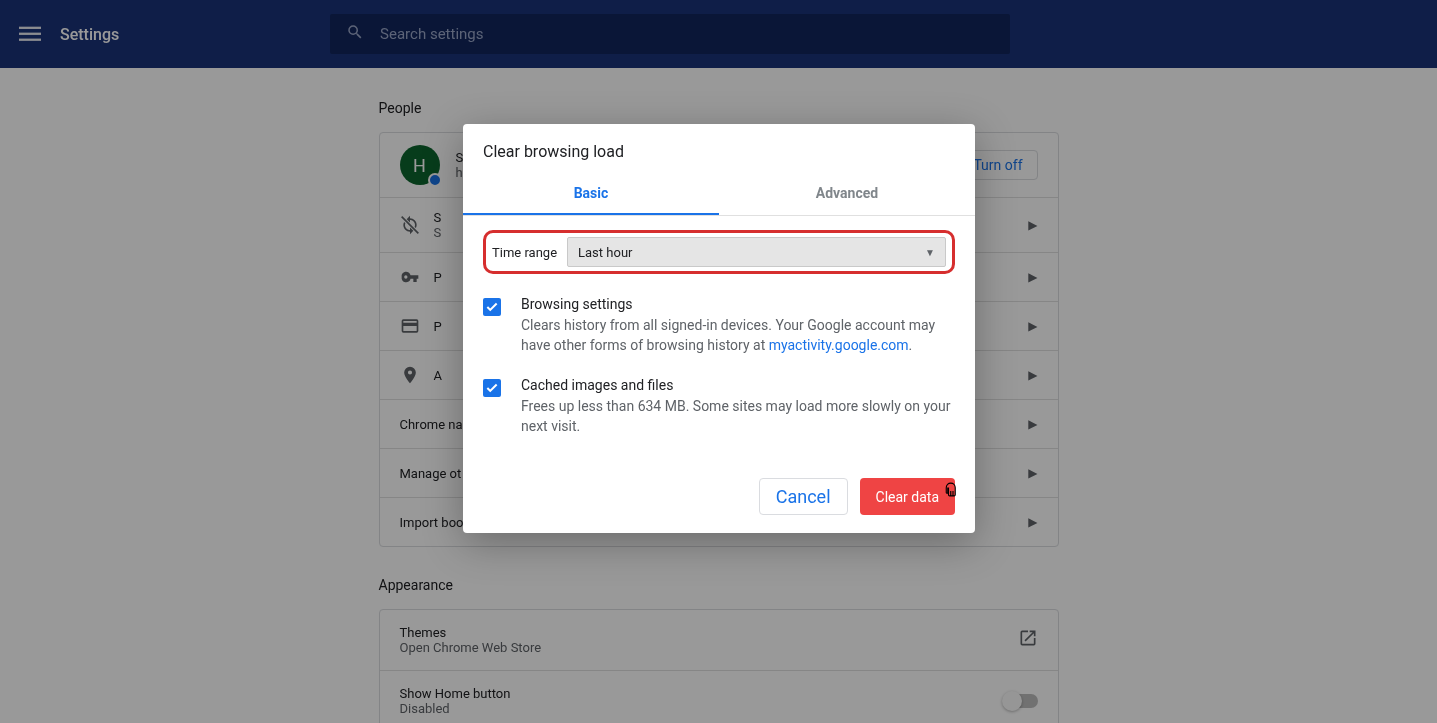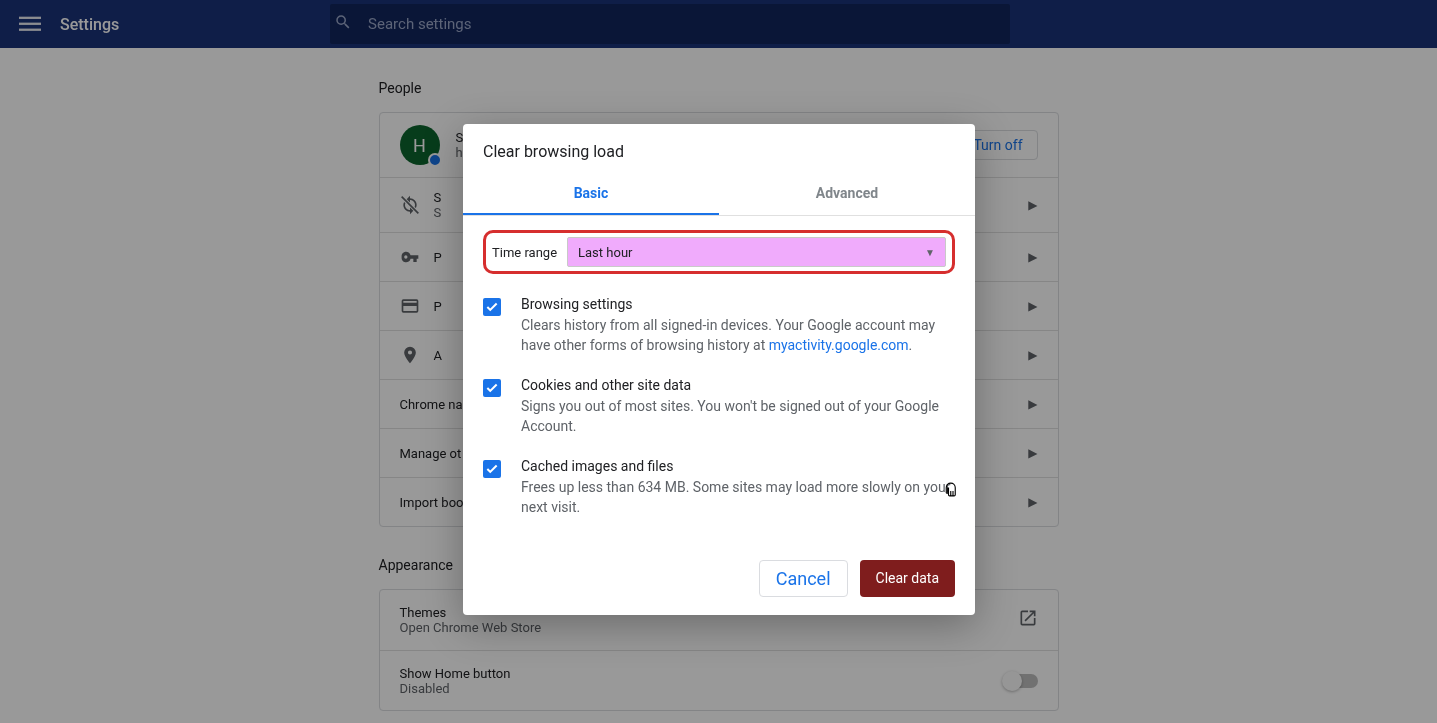--- a/index.html
+++ b/index.html
@@ -1,22 +1,22 @@
 <!DOCTYPE html>
 <html><head>
 <meta charset="utf-8">
 <style>
 * { box-sizing: border-box; margin: 0; padding: 0; font-family: Roboto, Arial, sans-serif; }
 body { width: 1437px; height: 723px; overflow: hidden; background: #fff; position: relative; }
 
 
-.header { height: 48px; background: #1a3278; display: flex; align-items: center; padding: 0 16px; }
+.header { height: 68px; background: #1a3278; display: flex; align-items: center; padding: 0 16px; }
 .hamburger { width: 28px; height: 28px; display:flex; align-items:center; justify-content:center; cursor:pointer; color:#fff; opacity:.9; margin-right:16px;}
 .app-title { color:#fff; font-size:16px; font-weight:500; }
-.search-wrap { margin-left:auto; margin-right:auto; width:680px; height:40px; background:#11265d; border-radius:2px; display:flex; align-items:center; padding:0 4px; }
+.search-wrap { margin-left:auto; margin-right:auto; width:680px; height:40px; background:#11265d; border-radius:2px; display:flex; align-items:center; padding:0 16px; }
 .search-wrap .icon { color:#9aa6c7; margin-right:16px; }
 .search-wrap input { background:transparent; border:none; outline:none; color:#cfd6ea; font-size:15px; width:100%; }
 .search-wrap input::placeholder{ color:#9aa6c7; }
 .header-right-spacer { width:200px; }
 
 
 .page { width:1437px; height:667px; background:#fff; display:flex; justify-content:center; padding-top:24px;}
 .content { width:680px; }
 .section-title { font-size:14px; color:#202124; margin-bottom:16px; margin-top:8px; }
 .card { border:1px solid #dadce0; border-radius:4px; background:#fff; }
@@ -40,34 +40,34 @@
 .dialog { position:absolute; left:463px; top:124px; width:512px; background:#fff; border-radius:4px; box-shadow:0 10px 40px rgba(0,0,0,.3); }
 .dialog-title { font-size:16px; color:#202124; padding:18px 20px 14px; }
 .tabs { display:flex; border-bottom:1px solid #e0e0e0; }
 .tab { flex:1; text-align:center; padding:10px 0 12px; font-size:14px; color:#5f6368; cursor:pointer;font-weight:bold; }
 .tab.active { color:#1a73e8; border-bottom:2px solid #1a73e8; }
 .tab.inactive { color:#80868b; }
 
 .body { padding:14px 20px 6px; }
 .time-row { display:flex; align-items:center; border:3px solid #d62e2e; border-radius:10px; padding:3px 6px; height:44px; }
 .time-label { font-size:13px; color:#202124; margin-right:10px; }
-.time-select { flex:1; display:flex; align-items:center; justify-content:space-between; border:1px solid #c9c9c9; background:#f0abfc; height:30px; border-radius:2px; padding:0 10px; font-size:13px; color:#202124; }
+.time-select { flex:1; display:flex; align-items:center; justify-content:space-between; border:1px solid #c9c9c9; background:#e5e5e5; height:30px; border-radius:2px; padding:0 10px; font-size:13px; color:#202124; }
 .time-select .caret { color:#5f6368; font-size:10px; }
 
 .check-list { margin-top:22px; }
 .check-item { display:flex; align-items:flex-start; margin-bottom:22px; }
 .check-box { width:18px; height:18px; background:#1a73e8; border-radius:2px; margin-right:20px; margin-top:2px; display:flex; align-items:center; justify-content:center; flex-shrink:0; }
 .check-box svg { width:14px; height:14px; }
 .check-text .t { font-size:14px; color:#202124; margin-bottom:4px; }
 .check-text .d { font-size:14px; color:#5f6368; line-height:1.4; }
 .check-text .d a { color:#1a73e8; text-decoration:none; }
 
 .dialog-actions { display:flex; justify-content:flex-end; padding:14px 20px 18px; gap:12px; }
 .btn-cancel { border:1px solid #dadce0; background:#fff; color:#1a73e8; padding:7px 16px; font-size:18px; border-radius:4px; cursor:pointer; }
-.btn-primary { background:#7f1d1d; color:#fff; border:none; padding:7px 16px; font-size:14px; border-radius:4px; cursor:pointer; }
+.btn-primary { background:#ef4444; color:#fff; border:none; padding:7px 16px; font-size:14px; border-radius:4px; cursor:pointer; }
 
 .cursor { position:absolute; left:944px; top:482px; font-size:16px; color:#000; pointer-events:none;}
 
 .chev { font-size:12px; }
 </style>
 </head>
 <body>
 
 <div class="header">
   <div class="hamburger">
@@ -211,31 +211,20 @@
           <div class="d"><span>Clears history from all signed-in devices. Your Google account may have other forms of browsing history at </span><a href="#">myactivity.google.com</a><span>.</span></div>
         </div>
       </div>
       <div class="check-item">
         <div class="check-box">
             <svg viewBox="0 0 24 24" fill="none" stroke="#fff" stroke-width="3.5">
               <polyline points="4,12 9,17 20,6"></polyline>
             </svg>
           </div>
         <div class="check-text">
-          <div class="t">Cookies and other site data</div>
-          <div class="d">Signs you out of most sites. You won't be signed out of your Google Account.</div>
-        </div>
-      </div>
-      <div class="check-item">
-        <div class="check-box">
-            <svg viewBox="0 0 24 24" fill="none" stroke="#fff" stroke-width="3.5">
-              <polyline points="4,12 9,17 20,6"></polyline>
-            </svg>
-          </div>
-        <div class="check-text">
           <div class="t">Cached images and files</div>
           <div class="d">Frees up less than 634 MB. Some sites may load more slowly on your next visit.</div>
         </div>
       </div>
     </div>
   </div>
   <div class="dialog-actions">
     <button class="btn-cancel">Cancel</button>
     <button class="btn-primary">Clear data</button>
   </div>

